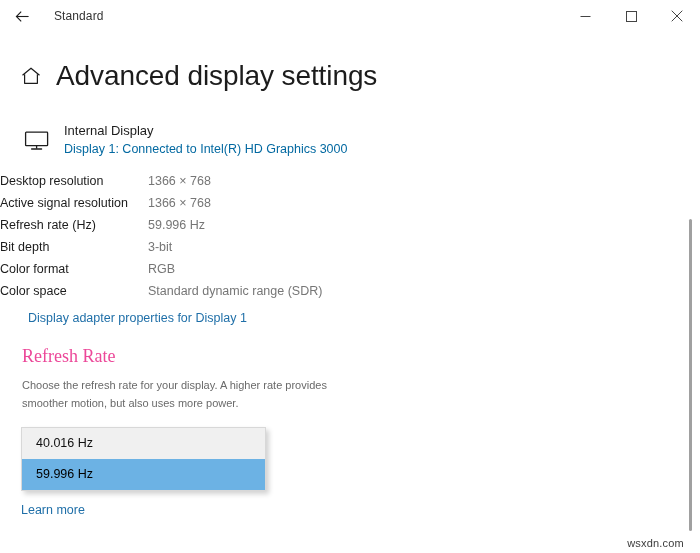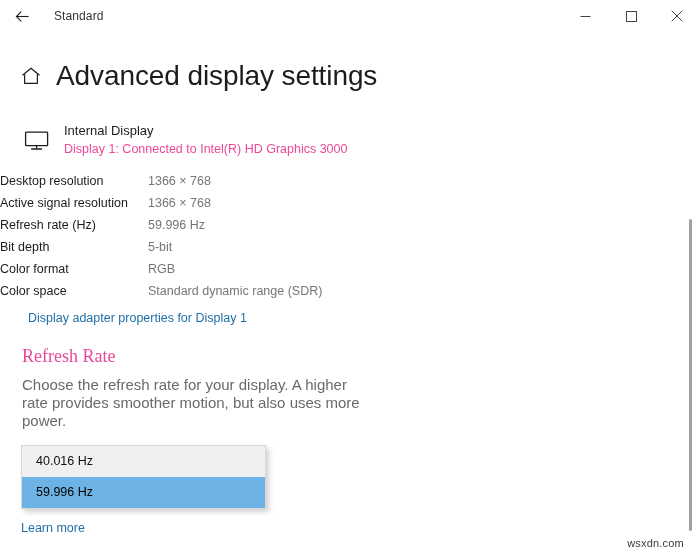--- a/index.html
+++ b/index.html
@@ -101,21 +101,21 @@
     justify-content: center;
     padding-top: 2px;
   }
   .display-name {
     font-size: 13px;
     color: #1c1c1c;
     line-height: 16px;
   }
   .display-sub {
     font-size: 12.5px;
-    color: #ec4899;
+    color: #0369a1;
     line-height: 17px;
     margin-top: 2px;
   }
 
   
   .specs {
     margin-top: 12px;
   }
   .spec-row {
     display: flex;
@@ -146,21 +146,21 @@
   
   .section-title {
     margin: 20px 0 0 22px;
     font-size: 18px;
     font-weight: 400;
     color: #ec4899;
     font-family: Liberation Serif, serif;
   }
   .section-desc {
     margin: 9px 0 0 22px;
-    font-size: 15px;
+    font-size: 11px;
     color: #6a6a6a;
     line-height: 18px;
     max-width: 350px;
   }
 
   
   .dropdown-wrap {
     position: relative;
     margin: 15px 0 0 21px;
     width: 245px;
@@ -298,21 +298,21 @@
     <div class="spec-row">
       <div class="spec-label">Active signal resolution</div>
       <div class="spec-value">1366 × 768</div>
     </div>
     <div class="spec-row">
       <div class="spec-label">Refresh rate (Hz)</div>
       <div class="spec-value">59.996 Hz</div>
     </div>
     <div class="spec-row">
       <div class="spec-label">Bit depth</div>
-      <div class="spec-value">5-bit</div>
+      <div class="spec-value">3-bit</div>
     </div>
     <div class="spec-row">
       <div class="spec-label">Color format</div>
       <div class="spec-value">RGB</div>
     </div>
     <div class="spec-row">
       <div class="spec-label">Color space</div>
       <div class="spec-value">Standard dynamic range (SDR)</div>
     </div>
   </div>

